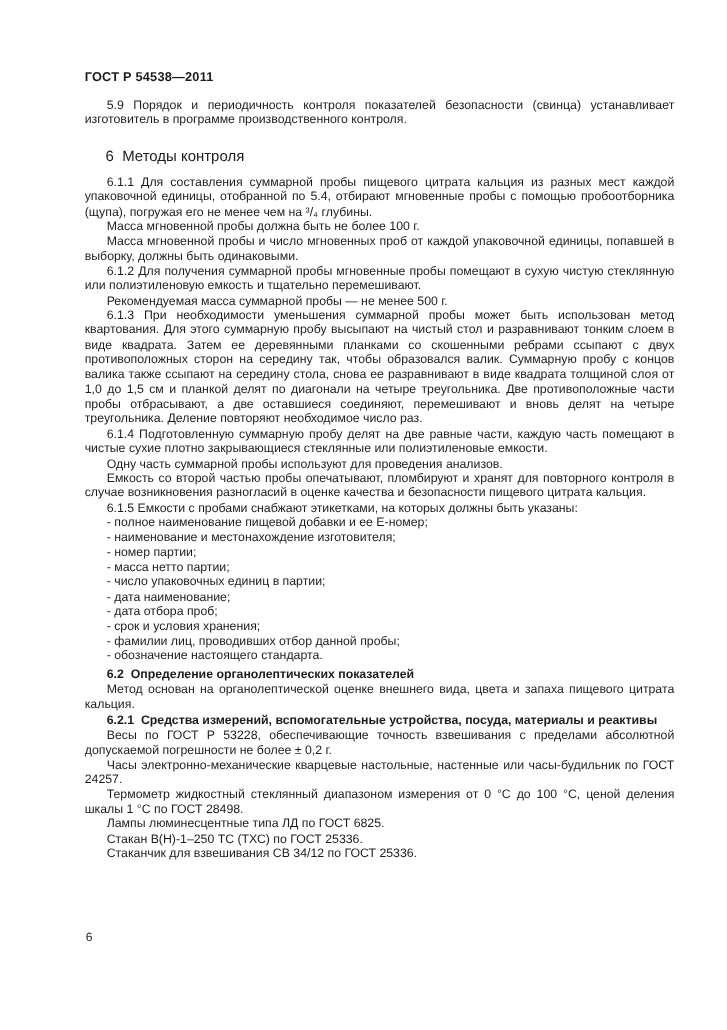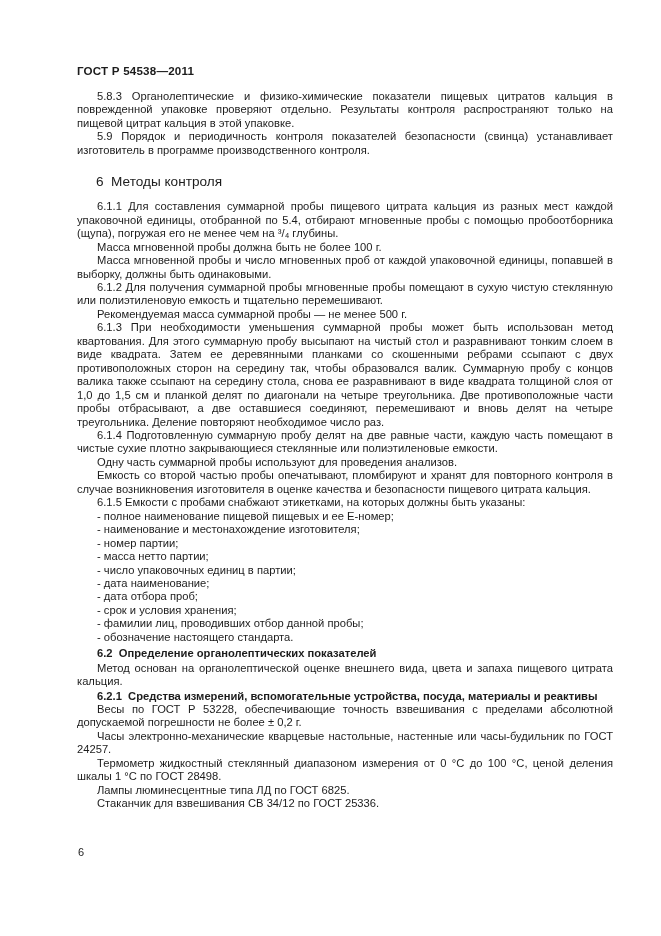--- a/index.html
+++ b/index.html
@@ -71,48 +71,48 @@
   }
 </style>
 </head>
 <body>
 
 <div class="page">
 
   <div class="doc-header">ГОСТ Р 54538—2011</div>
 
   <div class="content">
-    <p class="p">5.8.3 Органолептические и физико-химические показатели пищевых цитратов кальция в поврежденной упаковке проверяют отдельно. Результаты контроля распространяют только на пищевой цитрат кальция в этой упаковке.</p>
     <p class="p">5.9 Порядок и периодичность контроля показателей безопасности (свинца) устанавливает изготовитель в программе производственного контроля.</p>
     <div class="h1">6&nbsp; Методы контроля</div>
     <p class="p">6.1.1 Для составления суммарной пробы пищевого цитрата кальция из разных мест каждой упаковочной единицы, отобранной по 5.4, отбирают мгновенные пробы с помощью пробоотборника (щупа), погружая его не менее чем на ³/₄ глубины.</p>
     <p class="p">Масса мгновенной пробы должна быть не более 100 г.</p>
     <p class="p">Масса мгновенной пробы и число мгновенных проб от каждой упаковочной единицы, попавшей в выборку, должны быть одинаковыми.</p>
     <p class="p">6.1.2 Для получения суммарной пробы мгновенные пробы помещают в сухую чистую стеклянную или полиэтиленовую емкость и тщательно перемешивают.</p>
     <p class="p">Рекомендуемая масса суммарной пробы — не менее 500 г.</p>
     <p class="p">6.1.3 При необходимости уменьшения суммарной пробы может быть использован метод квартования. Для этого суммарную пробу высыпают на чистый стол и разравнивают тонким слоем в виде квадрата. Затем ее деревянными планками со скошенными ребрами ссыпают с двух противоположных сторон на середину так, чтобы образовался валик. Суммарную пробу с концов валика также ссыпают на середину стола, снова ее разравнивают в виде квадрата толщиной слоя от 1,0 до 1,5 см и планкой делят по диагонали на четыре треугольника. Две противоположные части пробы отбрасывают, а две оставшиеся соединяют, перемешивают и вновь делят на четыре треугольника. Деление повторяют необходимое число раз.</p>
     <p class="p">6.1.4 Подготовленную суммарную пробу делят на две равные части, каждую часть помещают в чистые сухие плотно закрывающиеся стеклянные или полиэтиленовые емкости.</p>
     <p class="p">Одну часть суммарной пробы используют для проведения анализов.</p>
-    <p class="p">Емкость со второй частью пробы опечатывают, пломбируют и хранят для повторного контроля в случае возникновения изготовителя в оценке качества и безопасности пищевого цитрата кальция.</p>
+    <p class="p">Емкость со второй частью пробы опечатывают, пломбируют и хранят для повторного контроля в случае возникновения разногласий в оценке качества и безопасности пищевого цитрата кальция.</p>
     <p class="p">6.1.5 Емкости с пробами снабжают этикетками, на которых должны быть указаны:</p>
-    <p class="li">- полное наименование пищевой пищевых и ее Е-номер;</p>
+    <p class="li">- полное наименование пищевой добавки и ее Е-номер;</p>
     <p class="li">- наименование и местонахождение изготовителя;</p>
     <p class="li">- номер партии;</p>
     <p class="li">- масса нетто партии;</p>
     <p class="li">- число упаковочных единиц в партии;</p>
     <p class="li">- дата наименование;</p>
     <p class="li">- дата отбора проб;</p>
     <p class="li">- срок и условия хранения;</p>
     <p class="li">- фамилии лиц, проводивших отбор данной пробы;</p>
     <p class="li">- обозначение настоящего стандарта.</p>
     <div class="h2">6.2&nbsp; Определение органолептических показателей</div>
     <p class="p">Метод основан на органолептической оценке внешнего вида, цвета и запаха пищевого цитрата кальция.</p>
     <div class="h3">6.2.1&nbsp; Средства измерений, вспомогательные устройства, посуда, материалы и реактивы</div>
     <p class="p">Весы по ГОСТ Р 53228, обеспечивающие точность взвешивания с пределами абсолютной допускаемой погрешности не более ± 0,2 г.</p>
     <p class="p">Часы электронно-механические кварцевые настольные, настенные или часы-будильник по ГОСТ 24257.</p>
     <p class="p">Термометр жидкостный стеклянный диапазоном измерения от 0 °С до 100 °С, ценой деления шкалы 1 °С по ГОСТ 28498.</p>
     <p class="p">Лампы люминесцентные типа ЛД по ГОСТ 6825.</p>
+    <p class="p">Стакан В(Н)-1–250 ТС (ТХС) по ГОСТ 25336.</p>
     <p class="p">Стаканчик для взвешивания СВ 34/12 по ГОСТ 25336.</p>
   </div>
 
   <div class="page-number">6</div>
 
 </div>
 
 </body></html>

